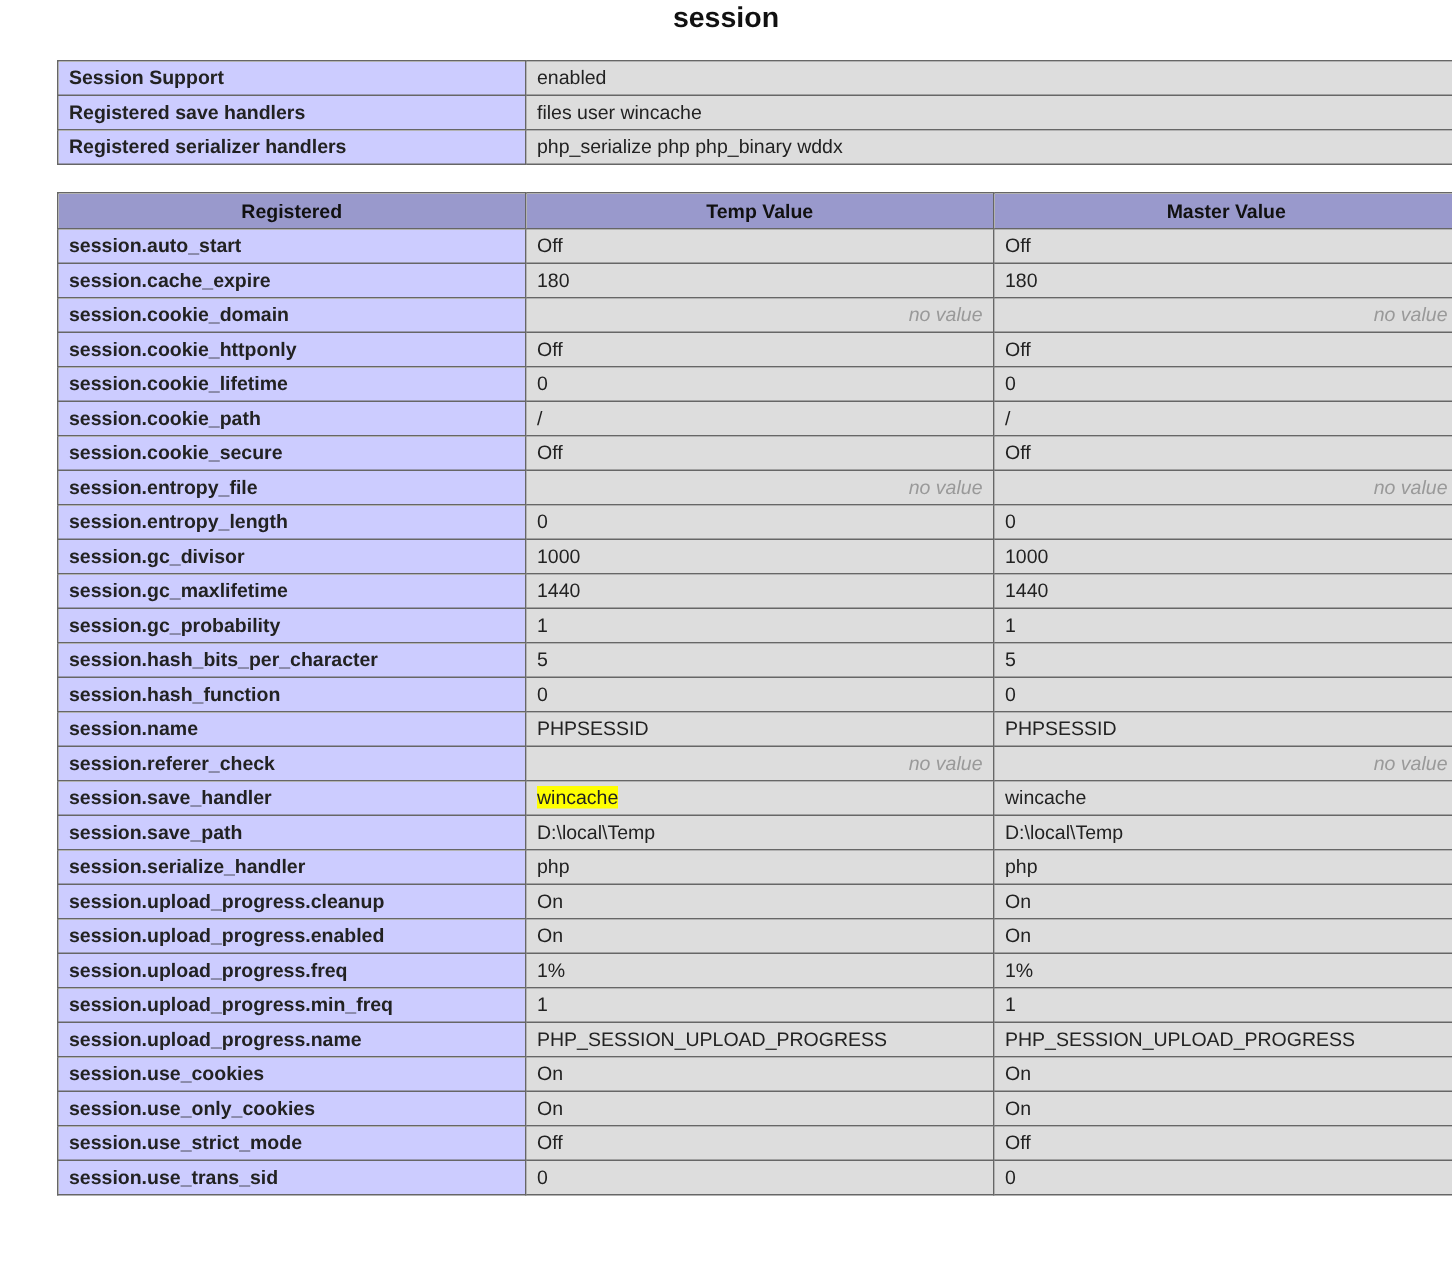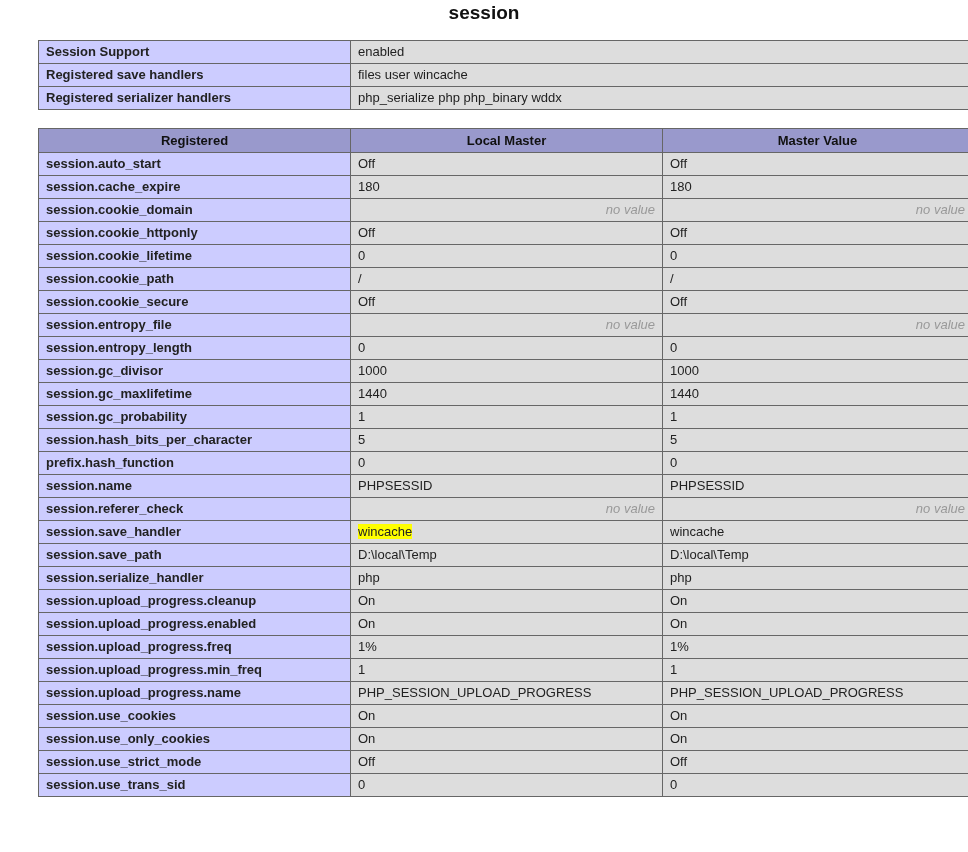--- a/index.html
+++ b/index.html
@@ -92,21 +92,21 @@
 
   <table class="info-table">
     <colgroup>
       <col style="width:312px">
       <col style="width:312px">
       <col style="width:310px">
     </colgroup>
     <thead>
       <tr>
         <th>Registered</th>
-        <th>Local Master</th>
+        <th>Temp Value</th>
         <th>Master Value</th>
       </tr>
     </thead>
     <tbody>
         <tr>
           <td class="e">session.auto_start</td>
           <td class="v">Off</td>
           <td class="v">Off</td>
         </tr>
         <tr>
@@ -163,21 +163,21 @@
           <td class="e">session.gc_probability</td>
           <td class="v">1</td>
           <td class="v">1</td>
         </tr>
         <tr>
           <td class="e">session.hash_bits_per_character</td>
           <td class="v">5</td>
           <td class="v">5</td>
         </tr>
         <tr>
-          <td class="e">prefix.hash_function</td>
+          <td class="e">session.hash_function</td>
           <td class="v">0</td>
           <td class="v">0</td>
         </tr>
         <tr>
           <td class="e">session.name</td>
           <td class="v">PHPSESSID</td>
           <td class="v">PHPSESSID</td>
         </tr>
         <tr>
           <td class="e">session.referer_check</td>

